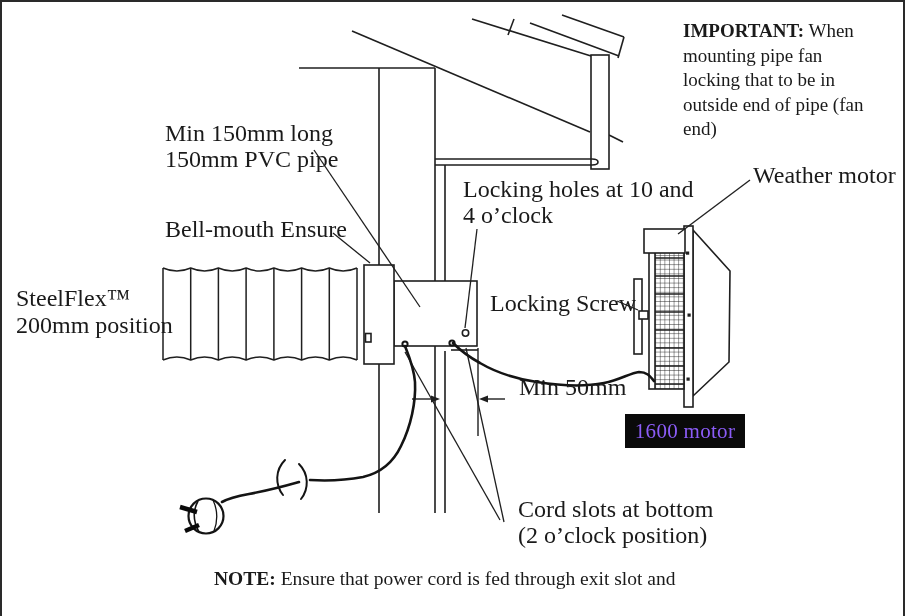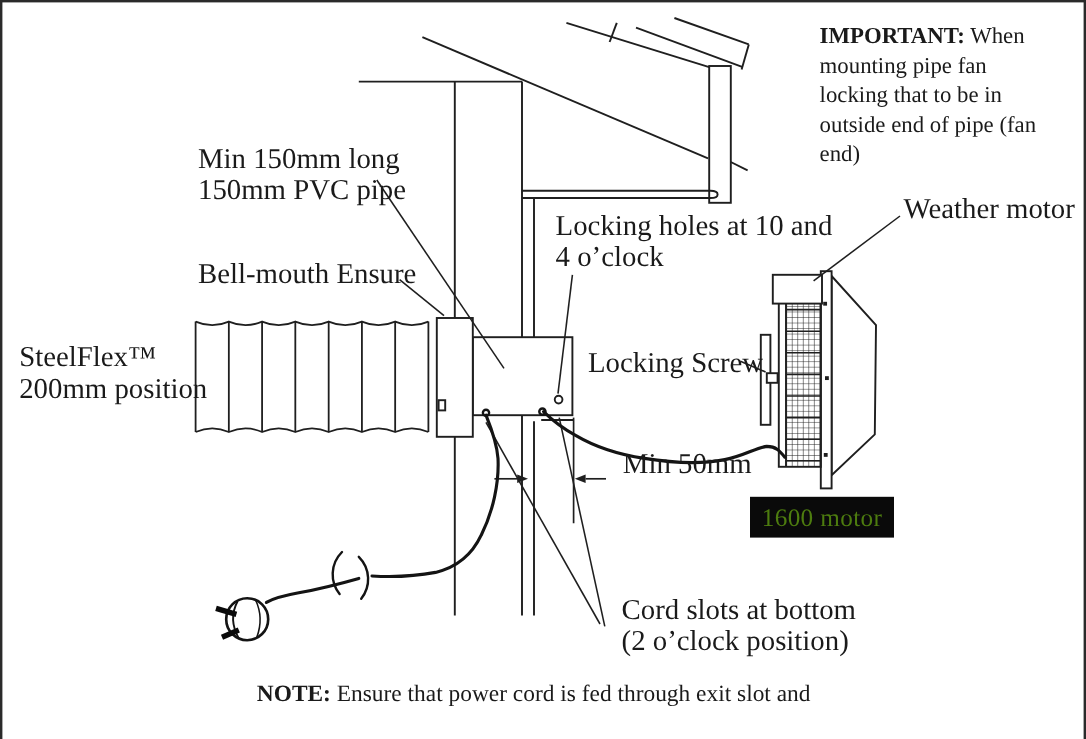--- a/index.html
+++ b/index.html
@@ -18,21 +18,21 @@
   #lbl-bellmouth{left:163px;top:214px;}
   #lbl-steelflex{left:14px;top:283px;line-height:27px;}
   #lbl-lockholes{left:461px;top:174px;}
   #lbl-lockscrew{left:488px;top:288px;}
   #lbl-weathershield{left:751px;top:161px;line-height:25px;}
   #lbl-min50{left:505px;top:372px;margin-left:12px;}
   #lbl-cordslots{left:516px;top:494px;}
   #lbl-note{left:212px;top:564px;width:495px;font-size:19.5px;line-height:26px;}
   #motor-badge{
     position:absolute;left:623px;top:412px;width:120px;height:34px;
-    background:#0a0a0a;color:#4d7c0f;font-size:21px;display:flex;
+    background:#0a0a0a;color:#8b5cf6;font-size:21px;display:flex;
     align-items:center;justify-content:center;letter-spacing:0.3px;
   }
 </style>
 </head>
 <body>
 
 <div id="figure">
 
   <svg id="lineart" viewBox="0 0 905 616">
     <defs>

